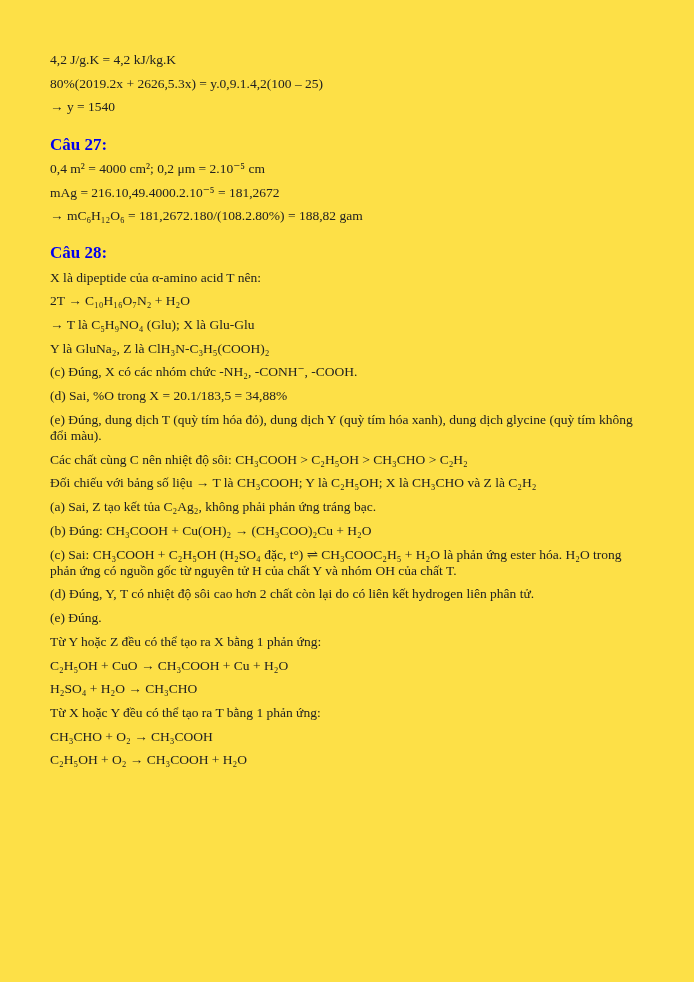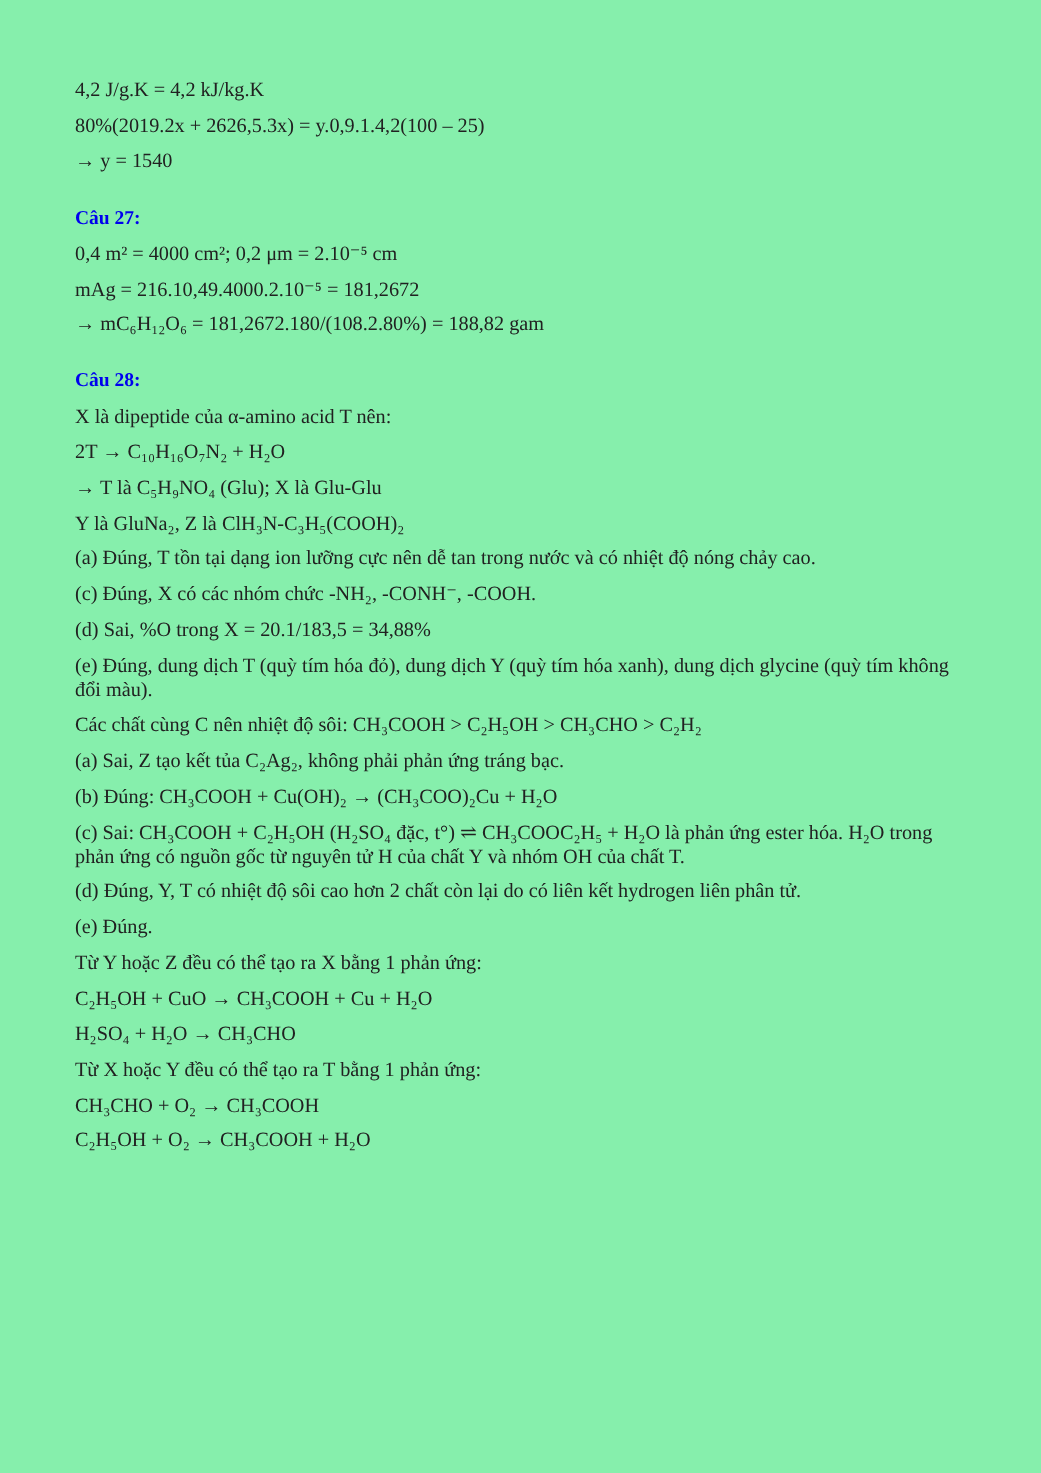--- a/index.html
+++ b/index.html
@@ -13,30 +13,30 @@
     overflow: hidden;
     font-family: "Liberation Serif", "DejaVu Serif", "DejaVu Sans", serif;
     font-size: 13.5px;
     color: #212121;
   }
   .page {
     box-sizing: border-box;
     width: 694px;
     height: 982px;
     padding: 52px 46px 20px 50px;
-    background: #86efac;
+    background: #fde047;
   }
   p.line {
     margin: 0 0 7.5px 0;
     line-height: 16.2px;
     white-space: pre-wrap;
   }
   h2.q-heading {
     margin: 21px 0 8px 0;
-    font-size: 13px;
+    font-size: 17px;
     font-weight: bold;
     line-height: 16.2px;
     color: #0000ee;
   }
   section { margin: 0; padding: 0; }
 </style>
 </head>
 <body>
 
 <div class="page">
@@ -53,28 +53,28 @@
     <p class="line">mAg = 216.10,49.4000.2.10⁻⁵ = 181,2672</p>
     <p class="line">→ mC₆H₁₂O₆ = 181,2672.180/(108.2.80%) = 188,82 gam</p>
   </section>
 
   <section>
     <h2 class="q-heading">Câu 28:</h2>
     <p class="line">X là dipeptide của α-amino acid T nên:</p>
     <p class="line">2T → C₁₀H₁₆O₇N₂ + H₂O</p>
     <p class="line">→ T là C₅H₉NO₄ (Glu); X là Glu-Glu</p>
     <p class="line">Y là GluNa₂, Z là ClH₃N-C₃H₅(COOH)₂</p>
-    <p class="line">(a) Đúng, T tồn tại dạng ion lưỡng cực nên dễ tan trong nước và có nhiệt độ nóng chảy cao.</p>
     <p class="line">(c) Đúng, X có các nhóm chức -NH₂, -CONH⁻, -COOH.</p>
     <p class="line">(d) Sai, %O trong X = 20.1/183,5 = 34,88%</p>
     <p class="line">(e) Đúng, dung dịch T (quỳ tím hóa đỏ), dung dịch Y (quỳ tím hóa xanh), dung dịch glycine (quỳ tím không đổi màu).</p>
   </section>
 
   <section>
     <p class="line">Các chất cùng C nên nhiệt độ sôi: CH₃COOH &gt; C₂H₅OH &gt; CH₃CHO &gt; C₂H₂</p>
+    <p class="line">Đối chiếu với bảng số liệu → T là CH₃COOH; Y là C₂H₅OH; X là CH₃CHO và Z là C₂H₂</p>
     <p class="line">(a) Sai, Z tạo kết tủa C₂Ag₂, không phải phản ứng tráng bạc.</p>
     <p class="line">(b) Đúng: CH₃COOH + Cu(OH)₂ → (CH₃COO)₂Cu + H₂O</p>
     <p class="line">(c) Sai: CH₃COOH + C₂H₅OH (H₂SO₄ đặc, t°) ⇌ CH₃COOC₂H₅ + H₂O là phản ứng ester hóa. H₂O trong phản ứng có nguồn gốc từ nguyên tử H của chất Y và nhóm OH của chất T.</p>
     <p class="line">(d) Đúng, Y, T có nhiệt độ sôi cao hơn 2 chất còn lại do có liên kết hydrogen liên phân tử.</p>
     <p class="line">(e) Đúng.</p>
     <p class="line">Từ Y hoặc Z đều có thể tạo ra X bằng 1 phản ứng:</p>
     <p class="line">C₂H₅OH + CuO → CH₃COOH + Cu + H₂O</p>
     <p class="line">H₂SO₄ + H₂O → CH₃CHO</p>
     <p class="line">Từ X hoặc Y đều có thể tạo ra T bằng 1 phản ứng:</p>
     <p class="line">CH₃CHO + O₂ → CH₃COOH</p>

